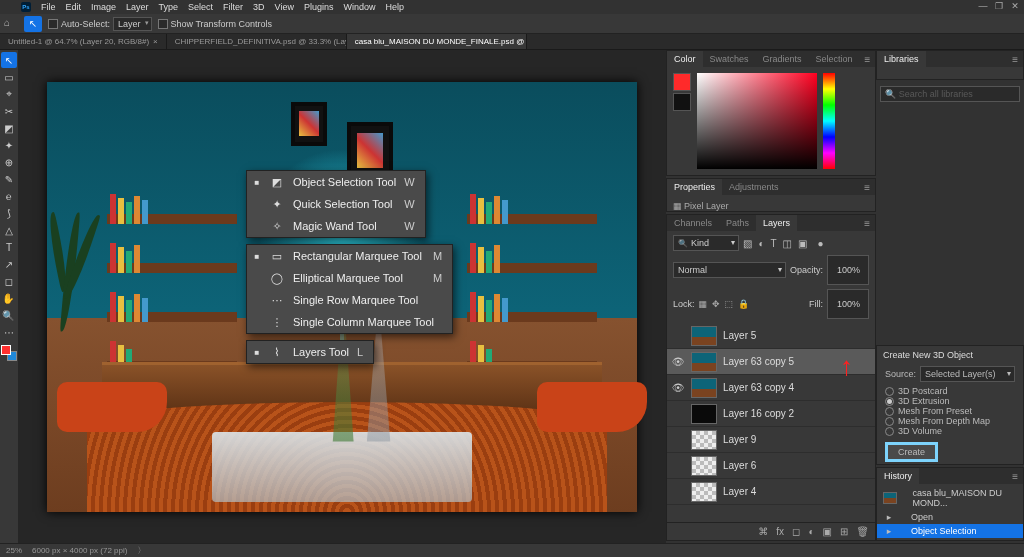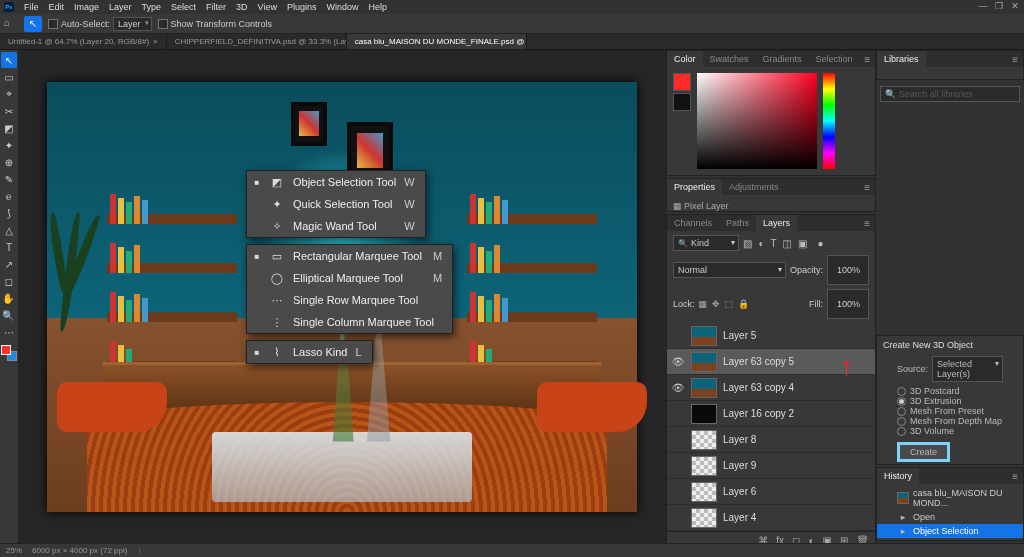--- a/index.html
+++ b/index.html
@@ -1,19 +1,19 @@
 <!DOCTYPE html>
 <html><head>
 <meta charset="utf-8">
 <style>
   * { margin: 0; padding: 0; box-sizing: border-box; font-family: "Segoe UI", Tahoma, sans-serif; user-select: none; }
   body { width: 1024px; height: 557px; background: #323232; color: #ccc; overflow: hidden; position: relative; font-size: 10px; }
 
   
-  .menubar { height: 14px; background: #323232; display: flex; align-items: center; padding: 0 4px; gap: 2px; }
+  .menubar { height: 14px; background: #323232; display: flex; align-items: center; padding: 0 4px; gap: 2px; margin-left: 17px; }
   .menubar .ps-icon { width: 10px; height: 10px; background: #001e36; color:#31a8ff; font-size:6px; display:flex; align-items:center; justify-content:center; font-weight:bold; border-radius:2px; margin-right:4px;}
   .menubar span { font-size: 9px; color:#ddd; padding: 0 4px; cursor:default;}
   .win-ctrls { position:absolute; right:2px; top:0; display:flex; gap:2px;}
   .win-ctrls div{ width:14px; height:12px; font-size:9px; color:#aaa; display:flex; align-items:center; justify-content:center;}
 
   
   .options-bar { height: 20px; background:#383838; border-bottom:1px solid #222; display:flex; align-items:center; padding:0 4px; gap:6px;}
   .options-bar .home{ width:14px;height:14px; color:#bbb;}
   .options-bar .autoSelect{ display:flex; align-items:center; gap:3px; font-size:9px;}
   .checkbox{ width:10px;height:10px;border:1px solid #777; background:#2a2a2a;}
@@ -118,28 +118,28 @@
   .lname{ font-size:10px; color:#ddd;}
   .layer-foot{ height:18px; border-top:1px solid #222; display:flex; align-items:center; justify-content:flex-end; gap:8px; padding:0 6px; color:#aaa; font-size:10px;}
 
   
   .arrow-annot{ position:absolute; color:#ff2020; font-size:26px; font-weight:bold; pointer-events:none;}
 
   
   .rcol2{ width:148px; background:#323232; display:flex; flex-direction:column;}
   .lib-search{ margin:4px; background:#2a2a2a; border:1px solid #555; padding:2px 4px; font-size:9px; color:#777;}
   .sec-title{ font-size:9px; color:#ddd; padding:4px 6px;}
-  .sec-body{ padding:2px 20px; font-size:9px; color:#bbb; display:flex; flex-direction:column; gap:4px;}
+  .sec-body{ padding:2px 8px; font-size:9px; color:#bbb; display:flex; flex-direction:column; gap:4px;}
   .radio-row{ display:flex; align-items:center; gap:4px;}
   .radio{ width:9px;height:9px;border:1px solid #888; border-radius:50%;}
   .radio.on:after{content:"";display:block;width:5px;height:5px;background:#ccc;border-radius:50%;margin:1px;}
   .btn-sm{ background:#4a4a4a; border:3px solid #7dd3fc; padding:2px 10px; font-size:9px; width:fit-content; margin-top:2px;}
 
   .history-body{ padding:2px 0; font-size:9px;}
-  .hist-row{ display:flex; align-items:center; gap:4px; padding:2px 20px;}
+  .hist-row{ display:flex; align-items:center; gap:16px; padding:2px 6px;}
   .hist-row.sel{ background:#1473e6; color:#fff;}
   .hist-thumb{ width:16px;height:12px;border:1px solid #666; background:linear-gradient(180deg,#0d6478 55%,#7a4320 55%);}
   .hist-icon{ width:12px; text-align:center; color:#bbb;}
 
   
   .flyout{ position:absolute; background:#4a4a4a; border:1px solid #222; box-shadow:2px 3px 8px rgba(0,0,0,.6); z-index:20;}
   .fly-row{ display:flex; align-items:center; height:22px; padding:0 10px 0 6px; gap:8px; font-size:11px; color:#eee; white-space:nowrap;}
   .fly-dot{ width:8px; text-align:center; font-size:8px; color:#ddd;}
   .fly-ico{ width:16px; text-align:center; font-size:11px; color:#ddd;}
   .fly-key{ margin-left:auto; color:#ccc; font-size:11px;}
@@ -396,25 +396,20 @@
             <div class="lname">Layer 63 copy 4</div>
           </div>
           <div class="layer-row">
             <div class="eye"></div>
             <div class="thumb dark"></div>
             <div class="lname">Layer 16 copy 2</div>
           </div>
           <div class="layer-row">
             <div class="eye"></div>
             <div class="thumb check"></div>
-            <div class="lname">Layer 8</div>
-          </div>
-          <div class="layer-row">
-            <div class="eye"></div>
-            <div class="thumb check"></div>
             <div class="lname">Layer 9</div>
           </div>
           <div class="layer-row">
             <div class="eye"></div>
             <div class="thumb check"></div>
             <div class="lname">Layer 6</div>
           </div>
           <div class="layer-row">
             <div class="eye"></div>
             <div class="thumb check"></div>
@@ -547,21 +542,21 @@
         <span class="fly-dot"></span>
         <span class="fly-ico">⋮</span>
         <span>Single Column Marquee Tool</span>
         <span class="fly-key"></span>
       </div>
     </div>
     <div class="flyout" style="top: 340px; left: 246px;">
       <div class="fly-row">
         <span class="fly-dot">■</span>
         <span class="fly-ico">⌇</span>
-        <span>Lasso Kind</span>
+        <span>Layers Tool</span>
         <span class="fly-key">L</span>
       </div>
     </div>
   </div>
 
 <div class="status">
   <span>25%</span>
   <span>6000 px × 4000 px (72 ppi)</span>
   <span>〉</span>
 </div>

